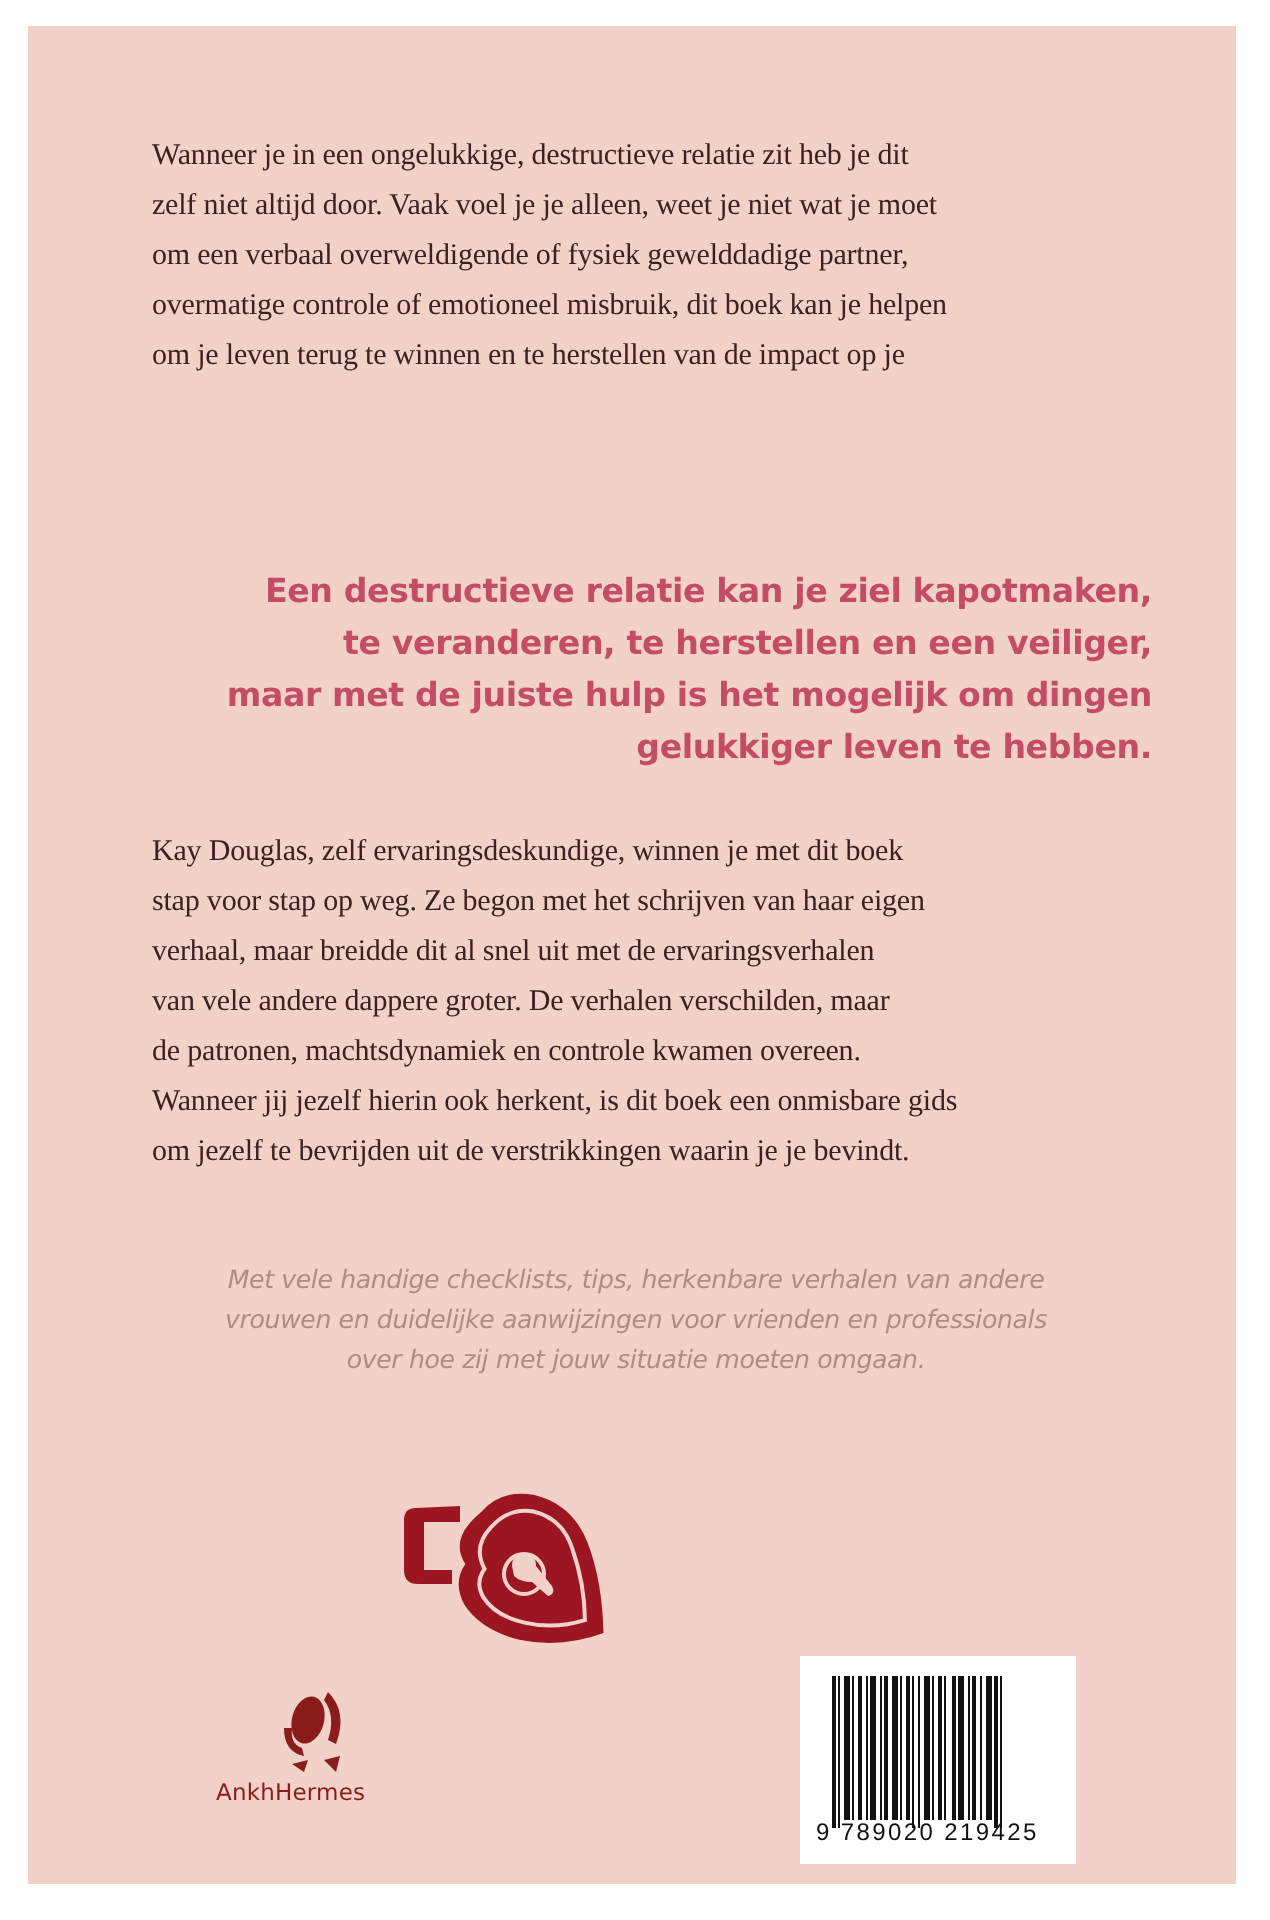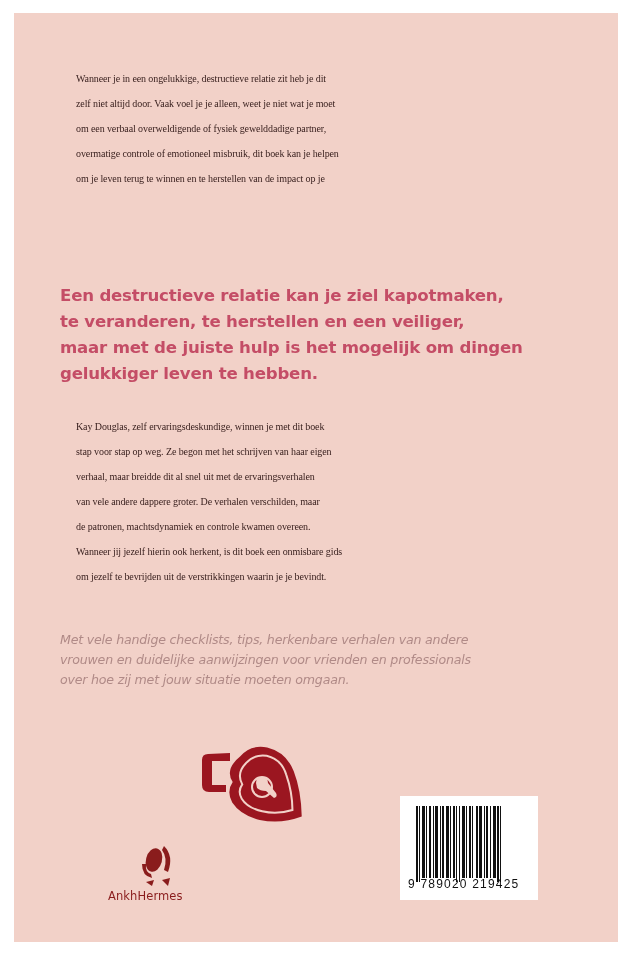--- a/index.html
+++ b/index.html
@@ -1,25 +1,25 @@
 <!DOCTYPE html>
 <html><head>
 <meta charset="utf-8">
 <style>
   html,body{margin:0;padding:0;background:#ffffff;}
   body{width:635px;height:960px;position:relative;overflow:hidden;}
   .cover{position:absolute;left:14px;top:13px;width:604px;height:929px;background:#f2d1c8;}
-  .p-serif{position:absolute;font-family:"Liberation Serif","DejaVu Serif",serif;color:#3b2220;font-size:10px;line-height:25px;letter-spacing:-0.1px;}
+  .p-serif{position:absolute;font-family:"Liberation Serif","DejaVu Serif",serif;color:#3b2220;font-size:15px;line-height:25px;letter-spacing:-0.1px;}
   .p1{left:76px;top:66px;width:500px;}
   .p2{left:76px;top:414px;width:500px;}
   .line{display:block;white-space:nowrap;}
-  .quote{position:absolute;left:60px;top:283px;width:516px;text-align:left;font-family:"DejaVu Sans","Liberation Sans",sans-serif;font-weight:bold;color:#c44d66;font-size:16.6px;line-height:26px;letter-spacing:-0.2px;}
-  .note{position:absolute;left:60px;top:630px;width:516px;font-family:"DejaVu Sans","Liberation Sans",sans-serif;font-style:italic;color:#b08a87;font-size:12.6px;line-height:20px;letter-spacing:-0.2px;}
+  .quote{position:absolute;left:60px;top:283px;width:516px;text-align:right;font-family:"DejaVu Sans","Liberation Sans",sans-serif;font-weight:bold;color:#c44d66;font-size:16.6px;line-height:26px;letter-spacing:-0.2px;}
+  .note{position:absolute;left:60px;top:630px;width:516px;text-align:center;font-family:"DejaVu Sans","Liberation Sans",sans-serif;font-style:italic;color:#b08a87;font-size:12.6px;line-height:20px;letter-spacing:-0.2px;}
   .lock{position:absolute;left:196px;top:745px;width:130px;height:90px;}
-  .barcode{position:absolute;left:400px;top:796px;width:138px;height:104px;background:#ffffff;}
+  .barcode{position:absolute;left:400px;top:828px;width:138px;height:104px;background:#ffffff;}
   .bars{position:absolute;left:16px;top:10px;width:108px;height:76px;display:flex;align-items:flex-start;}
   .bars span{display:block;background:#111;height:72px;}
   .isbn{position:absolute;left:8px;top:81px;width:124px;font-family:"Liberation Sans","DejaVu Sans",sans-serif;font-size:12px;color:#111;letter-spacing:1.2px;}
   .logo{position:absolute;left:118px;top:842px;width:80px;height:70px;}
   .logo-text{position:absolute;left:108px;top:889px;font-family:"DejaVu Sans","Liberation Sans",sans-serif;font-size:11.5px;color:#8a1c1c;letter-spacing:0.1px;}
 </style>
 </head>
 <body>
 
 <div class="cover"></div>

